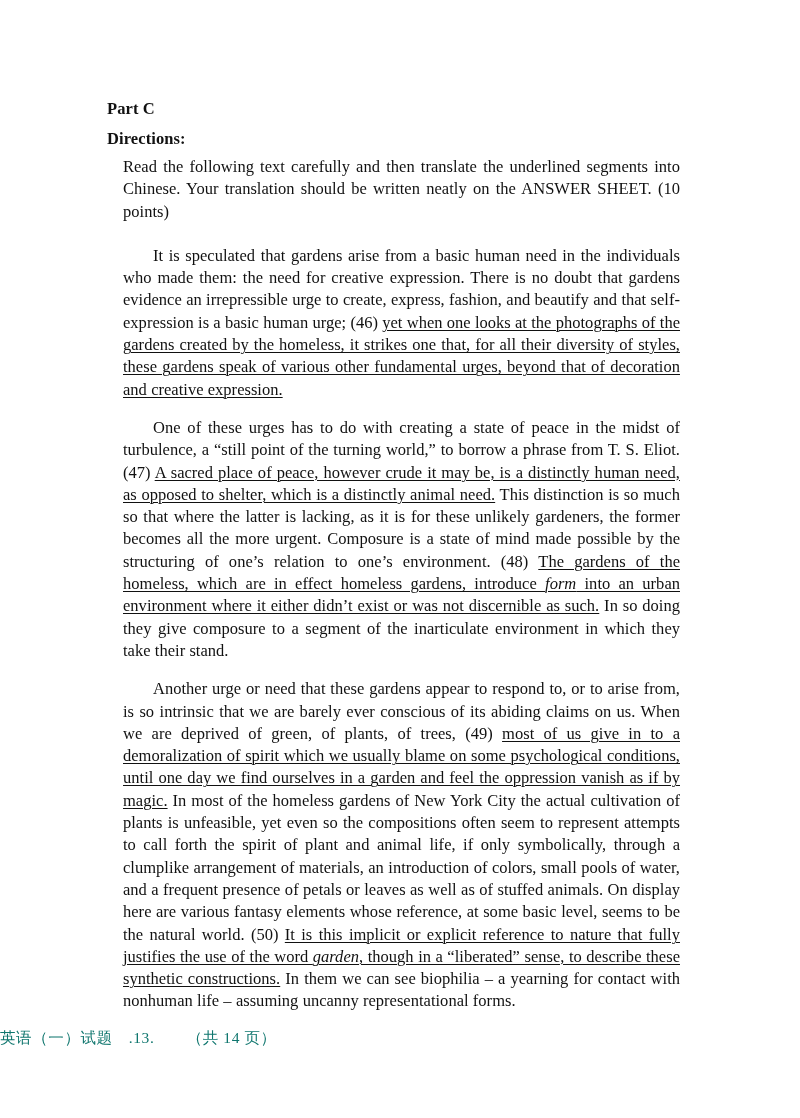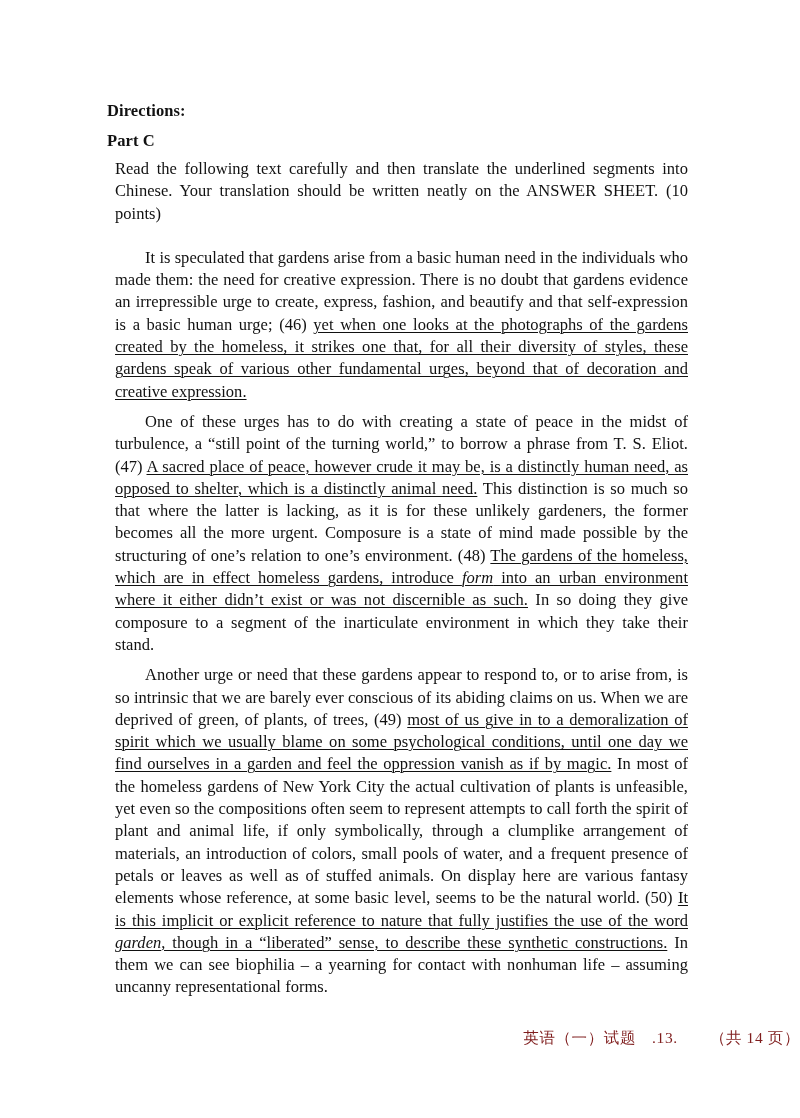--- a/index.html
+++ b/index.html
@@ -40,21 +40,21 @@
     letter-spacing: 0.1px;
   }
 
   .heading.second {
     margin-top: 2px;
   }
 
   p.body-text {
     font-size: 16.5px;
     line-height: 22.3px;
-    margin: 8px;
+    margin: 16px;
     text-align: justify;
     text-justify: inter-word;
     letter-spacing: 0.02px;
     word-spacing: 0.1px;
     hyphens: none;
   }
 
   p.directions-text {
     margin-top: 1px;
   }
@@ -76,38 +76,38 @@
 
   .it {
     font-style: italic;
   }
 
   .footer {
     position: absolute;
     left: 0;
     top: 1026px;
     width: 800px;
-    text-align: right;
+    text-align: left;
     font-size: 15.5px;
     line-height: 24px;
-    color: #7f1d1d;
+    color: #0f766e;
     font-family: "Liberation Serif", "DejaVu Serif", serif;
     letter-spacing: 0.6px;
   }
 </style>
 </head>
 <body>
 
 <div class="page">
 
   <div class="content">
 
+    <div class="heading">Part C</div>
+
     <div class="heading second">Directions:</div>
-
-    <div class="heading">Part C</div>
 
     <p class="body-text directions-text">Read the following text carefully and then translate the underlined segments into Chinese. Your translation should be written neatly on the ANSWER SHEET. (10 points)</p>
 
     <p class="body-text indented para-gap">
       <span>It is speculated that gardens arise from a basic human need in the individuals who made them: the need for creative expression. There is no doubt that gardens evidence an irrepressible urge to create, express, fashion, and beautify and that self-expression is a basic human urge; (46) </span><span class="u">yet when one looks at the photographs of the gardens created by the homeless, it strikes one that, for all their diversity of styles, these gardens speak of various other fundamental urges, beyond that of decoration and creative expression.</span>
     </p>
 
     <p class="body-text indented">
       <span>One of these urges has to do with creating a state of peace in the midst of turbulence, a “still point of the turning world,” to borrow a phrase from T. S. Eliot. (47) </span><span class="u">A sacred place of peace, however crude it may be, is a distinctly human need, as opposed to shelter, which is a distinctly animal need.</span><span> This distinction is so much so that where the latter is lacking, as it is for these unlikely gardeners, the former becomes all the more urgent. Composure is a state of mind made possible by the structuring of one’s relation to one’s environment. (48) </span><span class="u"><span>The gardens of the homeless, which are in effect homeless gardens, introduce </span><span class="it">form</span><span> into an urban environment where it either didn’t exist or was not discernible as such.</span></span><span> In so doing they give composure to a segment of the inarticulate environment in which they take their stand.</span>
     </p>

